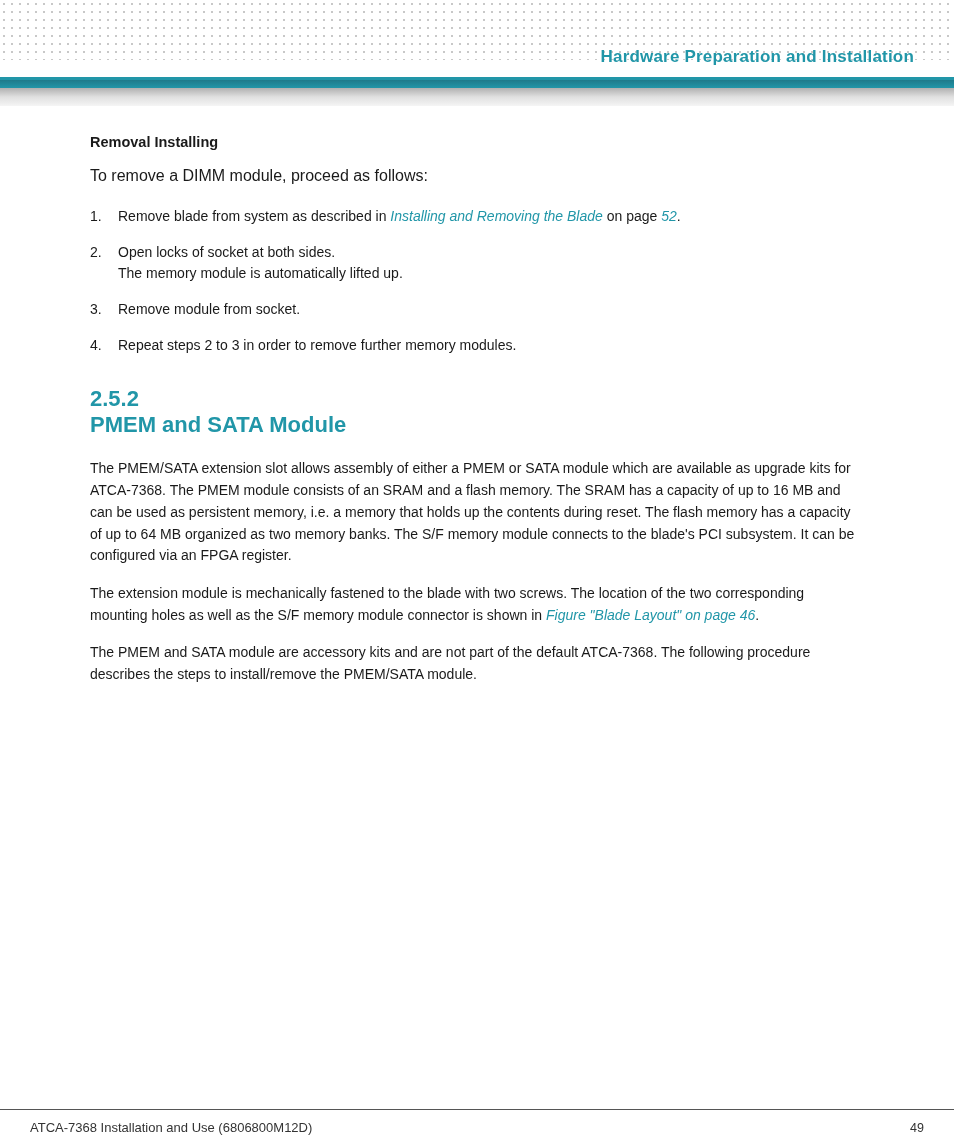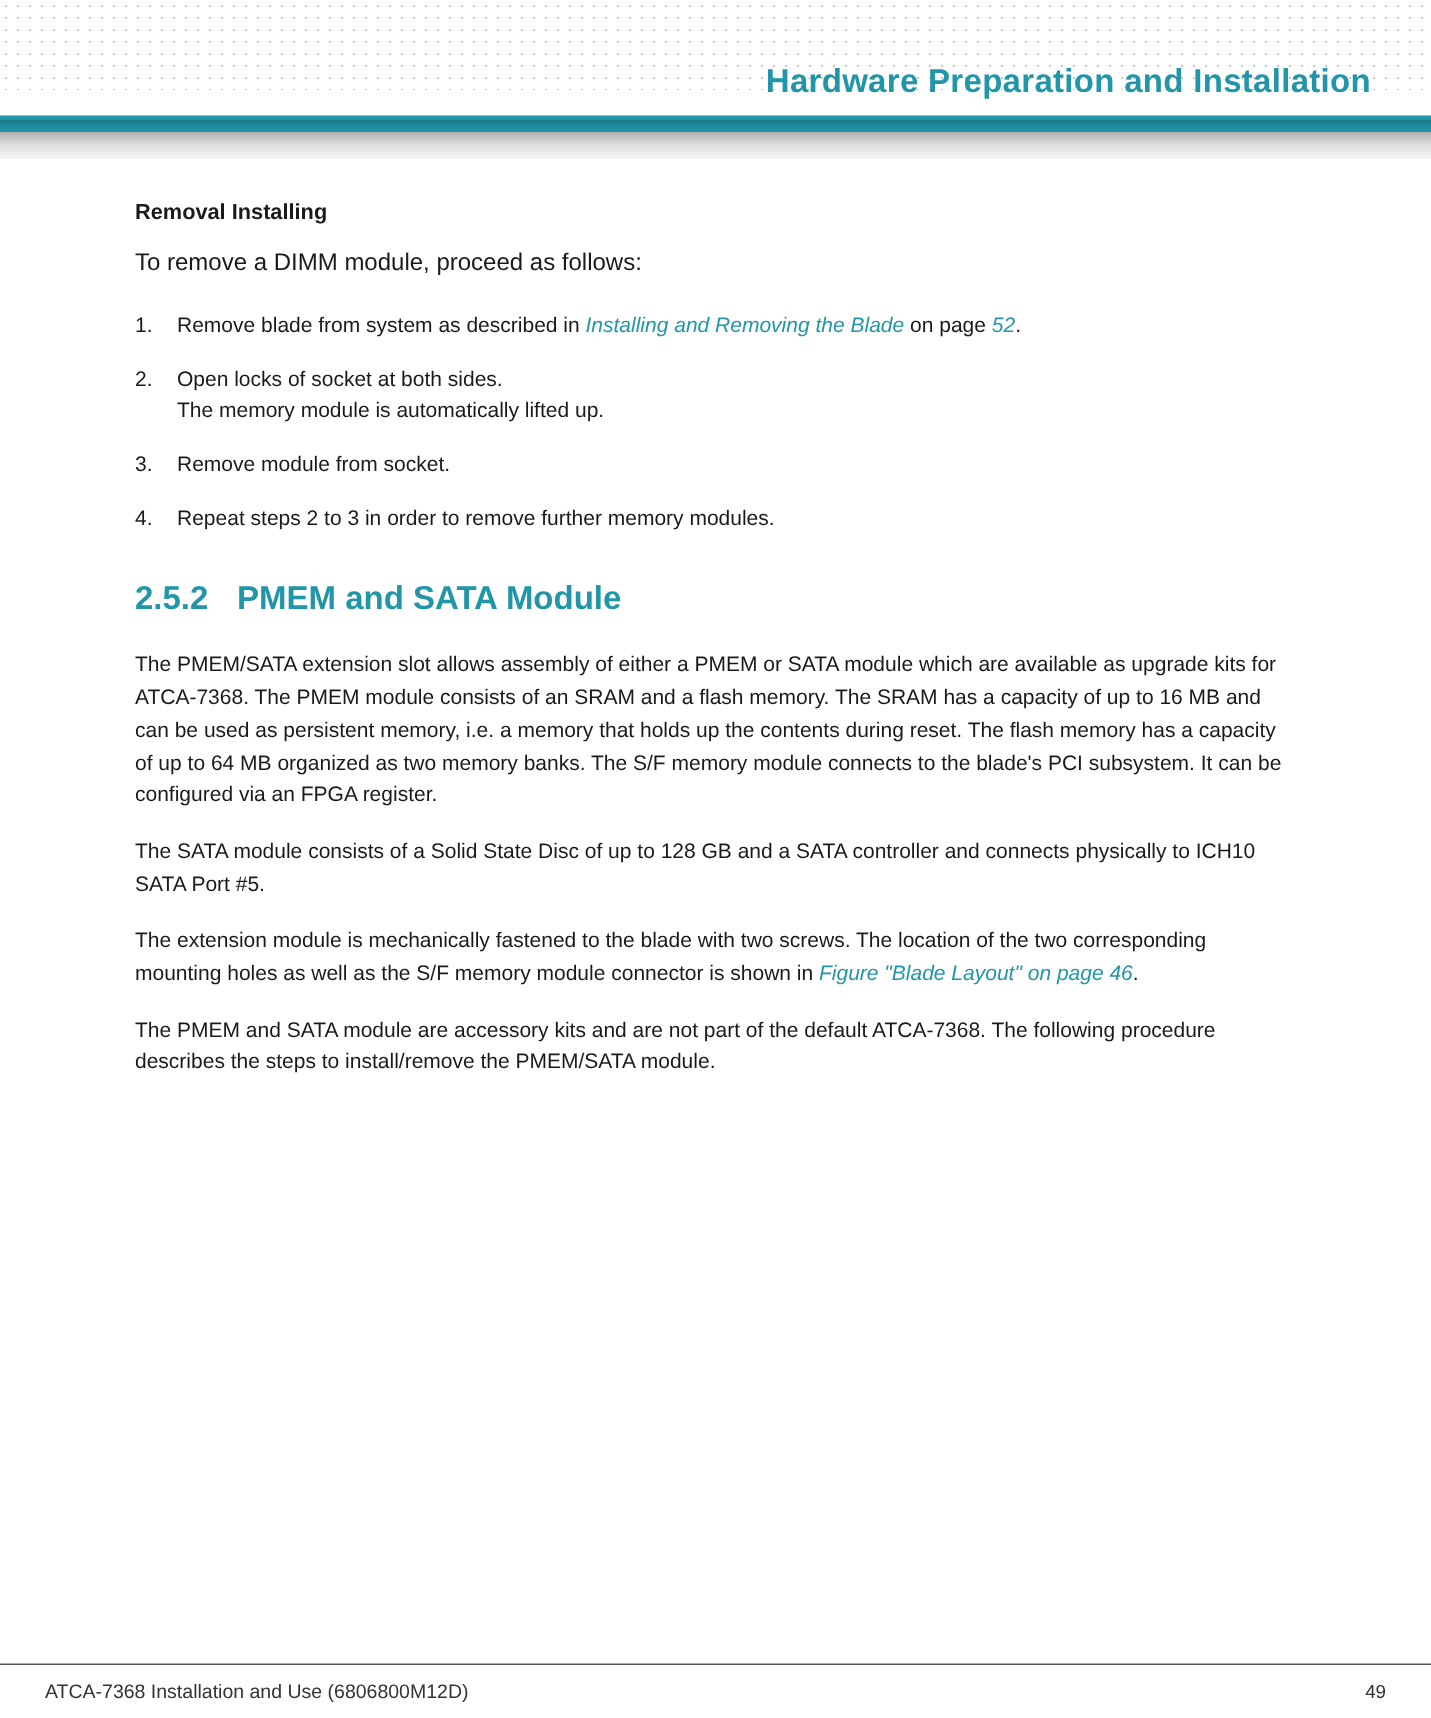--- a/index.html
+++ b/index.html
@@ -29,21 +29,21 @@
       right: 0;
       height: 60px;
       background-image: radial-gradient(circle, #c8c8c8 1px, transparent 1px);
       background-size: 8px 8px;
     }
 
     .header-title {
       position: absolute;
       right: 40px;
       bottom: 10px;
-      font-size: 22px;
+      font-size: 17px;
       font-weight: bold;
       color: #2196a8;
       letter-spacing: 0.2px;
     }
 
     
     .blue-bar {
       height: 8px;
       background: linear-gradient(to bottom, #1e7a8a, #2196a8);
     }
@@ -100,20 +100,21 @@
       text-decoration: none;
       font-style: italic;
     }
 
     
     .section-heading {
       display: flex;
       align-items: baseline;
       margin-bottom: 20px;
       margin-top: 30px;
+      flex-direction: column;
     }
 
     .section-num {
       font-size: 22px;
       font-weight: bold;
       color: #2196a8;
       margin-right: 16px;
       min-width: 52px;
     }
 
@@ -204,21 +205,20 @@
 
   </ol>
 
   <div class="section-heading">
     <span class="section-num">2.5.2</span>
     <span class="section-title">PMEM and SATA Module</span>
   </div>
 
   <p class="body-paragraph">The PMEM/SATA extension slot allows assembly of either a PMEM or SATA module which are available as upgrade kits for ATCA-7368. The PMEM module consists of an SRAM and a flash memory. The SRAM has a capacity of up to 16 MB and can be used as persistent memory, i.e. a memory that holds up the contents during reset. The flash memory has a capacity of up to 64 MB organized as two memory banks. The S/F memory module connects to the blade's PCI subsystem. It can be configured via an FPGA register.</p>
 
-  <p class="body-paragraph">The SATA module consists of a Solid State Disc of up to 128 GB and a SATA controller and connects physically to ICH10 SATA Port #5.</p>
 
   <p class="body-paragraph">
     The extension module is mechanically fastened to the blade with two screws. The location of the two corresponding mounting holes as well as the S/F memory module connector is shown in
     <a class="doc-link" href="#">Figure "Blade Layout" on page 46</a>.
   </p>
 
   <p class="body-paragraph">The PMEM and SATA module are accessory kits and are not part of the default ATCA-7368.  The following procedure describes the steps to install/remove the PMEM/SATA module.</p>
 
 </div>
 

